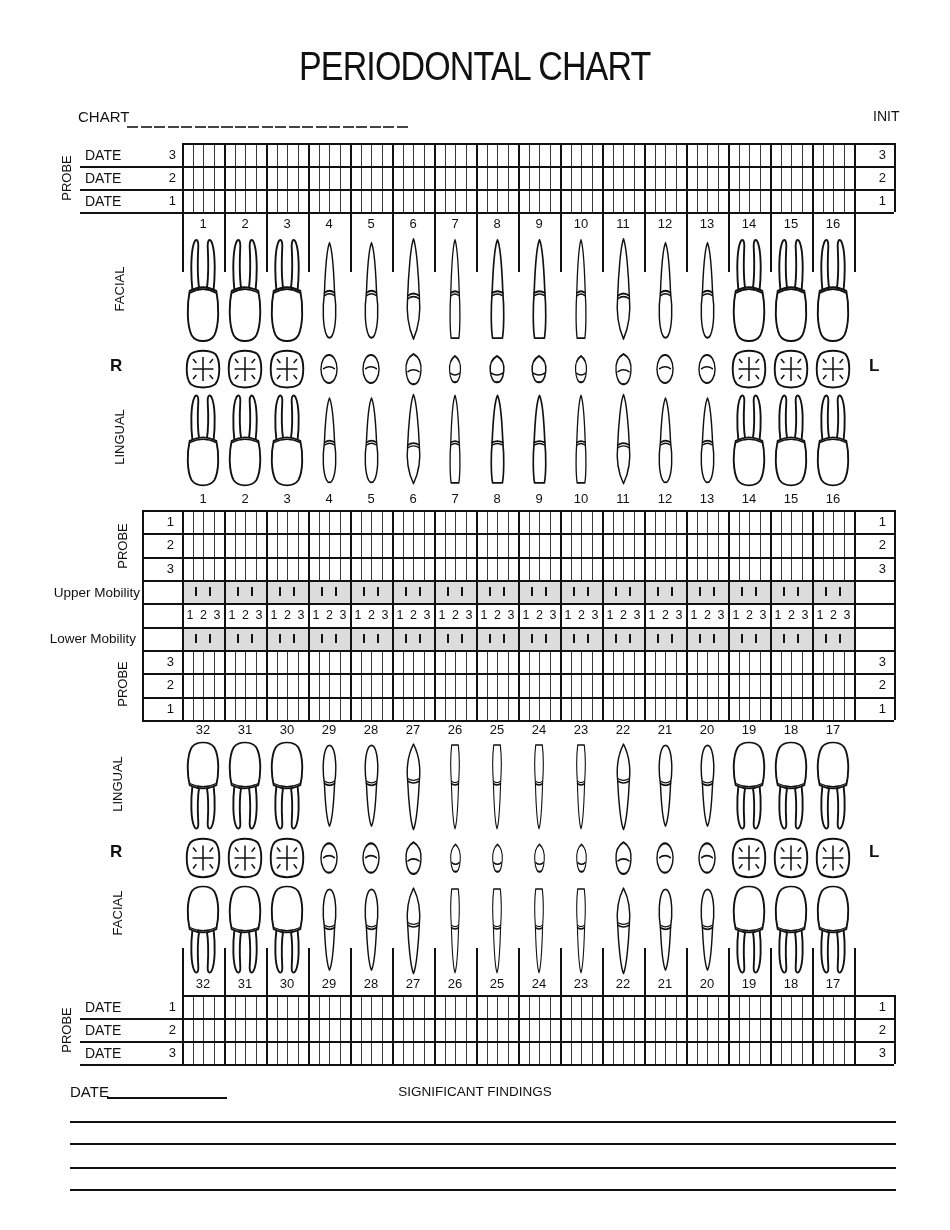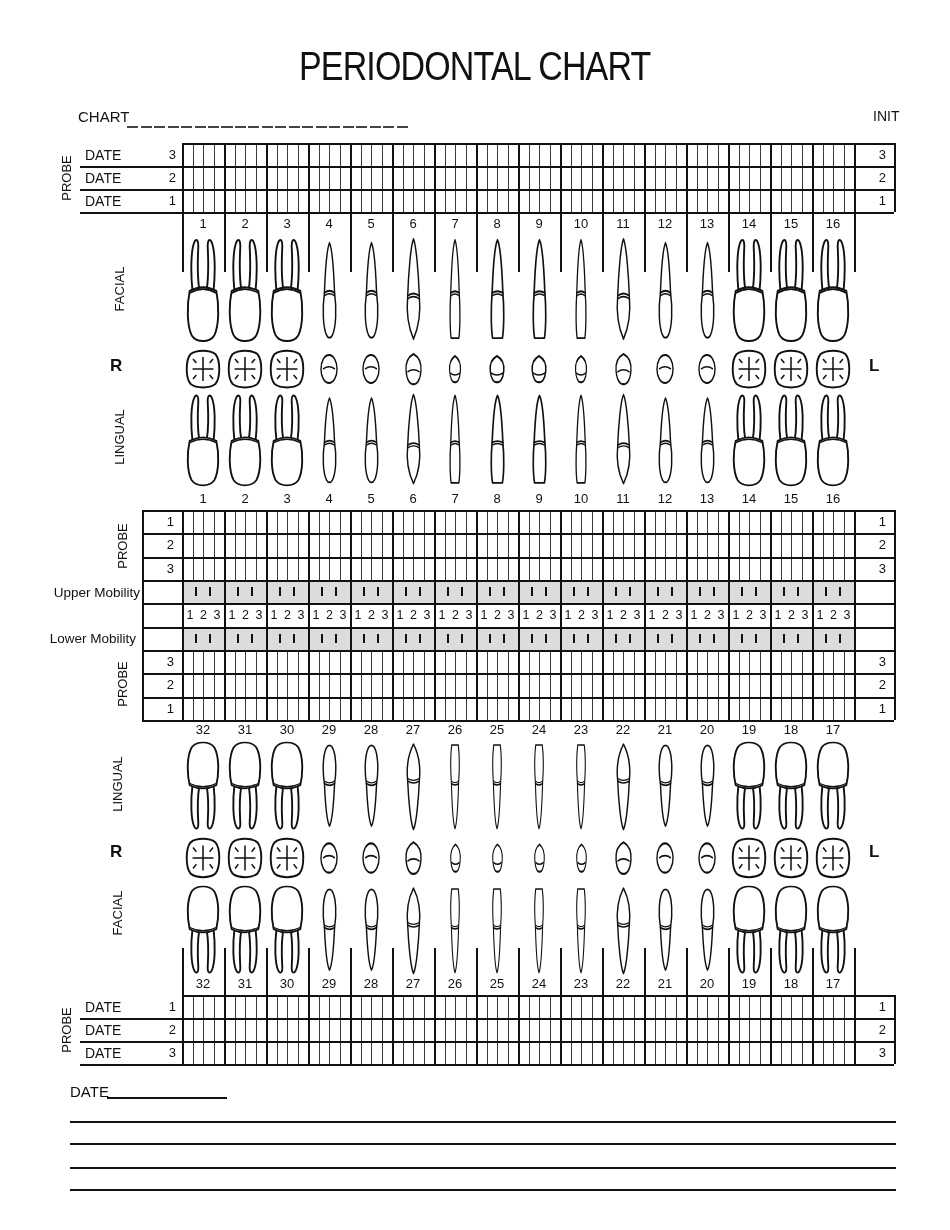--- a/index.html
+++ b/index.html
@@ -1126,17 +1126,18 @@
           <path fill="#fff" stroke="#111" stroke-width="2" stroke-linejoin="round" stroke-linecap="round" d="M9,57 C7,38 7,15 11,6 C13,2 15.5,4 15,12 C14.2,28 14.5,44 16,54 Z"></path>
            <path fill="#fff" stroke="#111" stroke-width="2" stroke-linejoin="round" stroke-linecap="round" d="M31,57 C33,38 33,15 29,6 C27,2 24.5,4 25,12 C25.8,28 25.5,44 24,54 Z"></path>
            <path fill="#fff" stroke="#111" stroke-width="2" stroke-linejoin="round" stroke-linecap="round" d="M6,56 C3,70 3,91 8,101 C13,109 27,109 32,101 C37,91 37,70 34,56 C25,51 15,51 6,56 Z"></path>
            <path fill="none" stroke="#111" stroke-width="1.6" d="M6,58 C15,53 25,53 34,58"></path>
         </g>
       </svg>
     </div>
 
   <div class="lbl" style="left:70px;top:1083px;font-size:15px;">DATE</div>
   <div class="solid-line" style="left:107px;top:1097px;width:120px;height:2px;"></div>
+  <div class="lbl" style="left:0;right:0;top:1084px;text-align:center;font-size:13.5px;">SIGNIFICANT FINDINGS</div>
   <div class="solid-line" style="left:70px;top:1121px;width:826px;height:2px;"></div>
   <div class="solid-line" style="left:70px;top:1143px;width:826px;height:2px;"></div>
   <div class="solid-line" style="left:70px;top:1167px;width:826px;height:2px;"></div>
   <div class="solid-line" style="left:70px;top:1189px;width:826px;height:2px;"></div>
 </div>
 
 </body></html>

